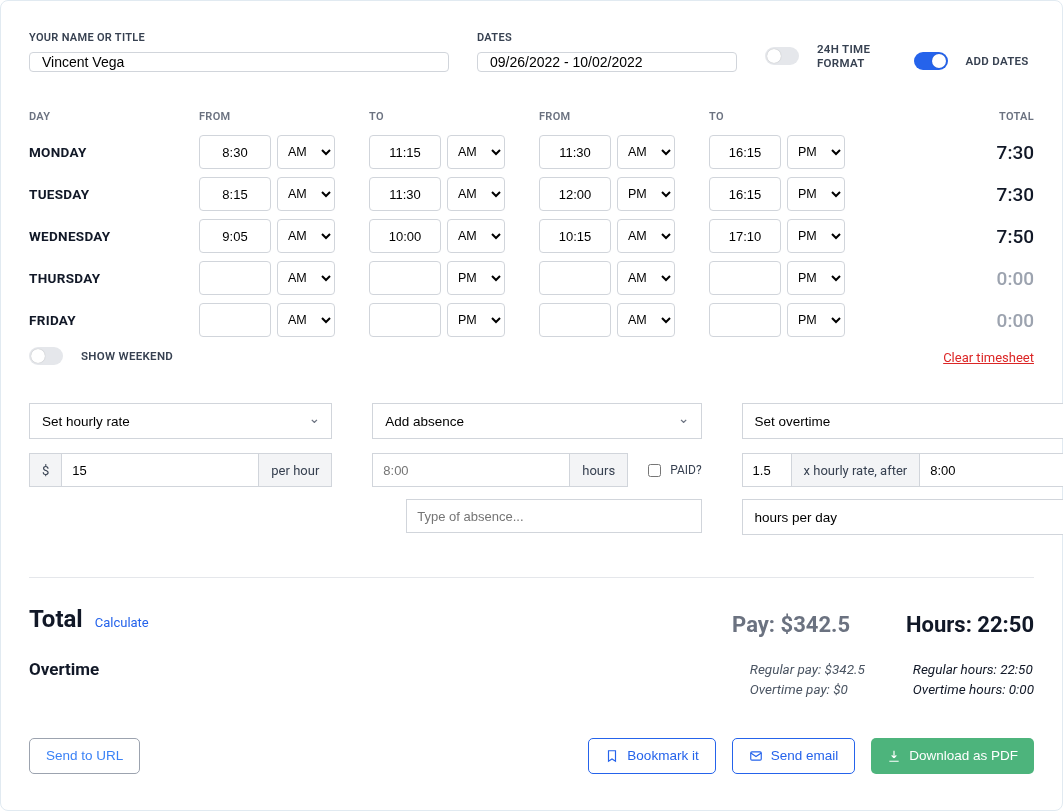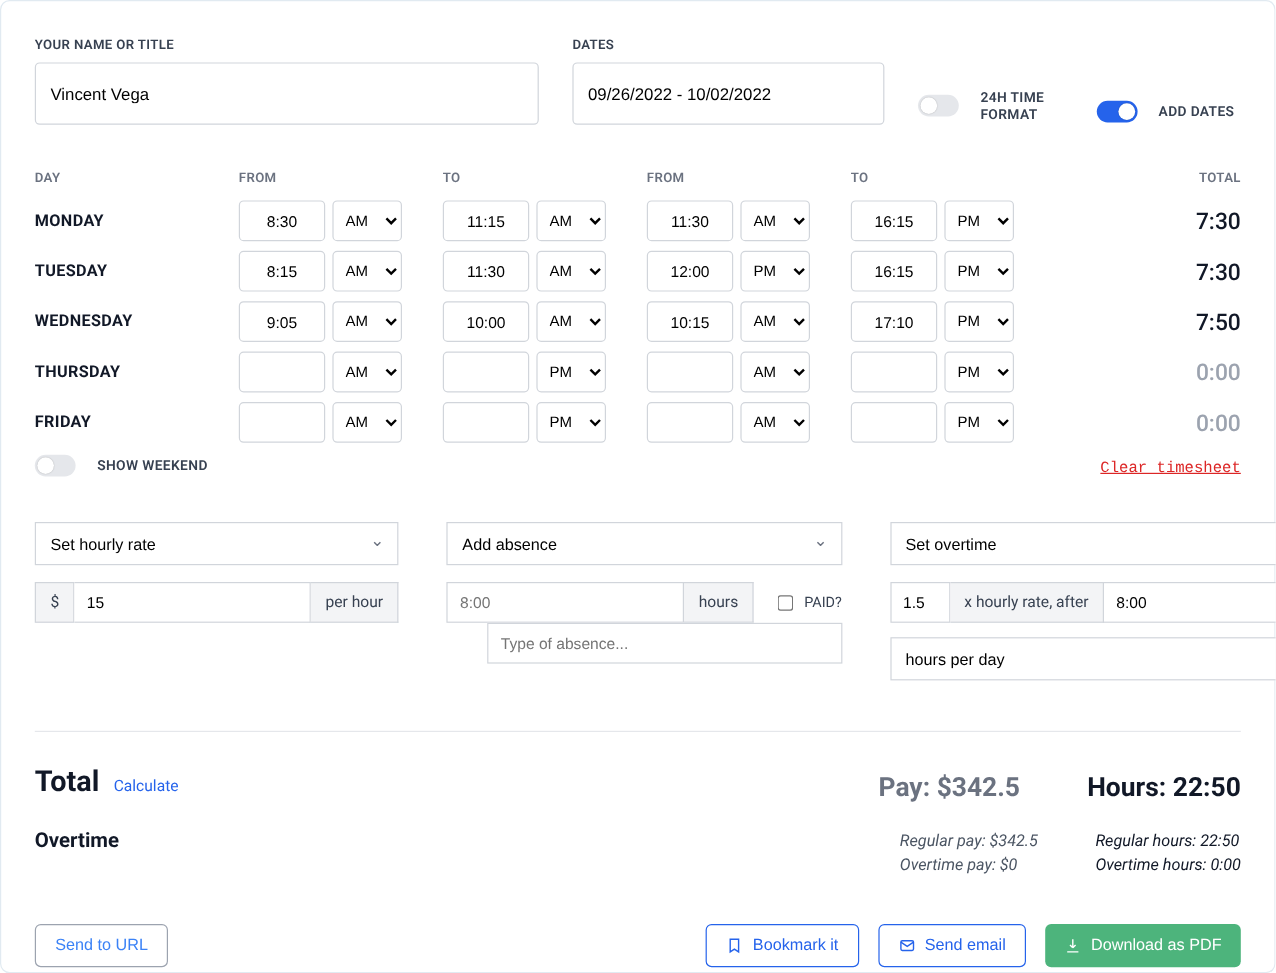--- a/index.html
+++ b/index.html
@@ -1,49 +1,49 @@
 <!DOCTYPE html>
 <html><head>
 <meta charset="utf-8">
 <style>
   * { box-sizing: border-box; }
   html,body { margin:0; padding:0; font-family:-apple-system,BlinkMacSystemFont,"Segoe UI",Roboto,Helvetica,Arial,sans-serif; color:#111827; }
   .page { width:1063px; height:811px; border:1px solid #e1eaf1; border-radius:8px; background:#fff; padding:30px 28px; position:relative; }
   .topgrid { display:grid; grid-template-columns: 420px 260px 1fr 1fr; gap:28px; align-items:end;}
   .label { font-size:11px; font-weight:600; letter-spacing:.3px; color:#374151; text-transform:uppercase; margin-bottom:8px;}
-  .input { height:52px; border:1px solid #d1d5db; border-radius:4px; padding:0 12px; font-size:14px; width:100%; }
+  .input { height:20px; border:1px solid #d1d5db; border-radius:4px; padding:0 12px; font-size:14px; width:100%; }
   .toggle-row { display:flex; align-items:center; gap:18px; padding-bottom:2px;}
   .toggle { width:34px; height:18px; border-radius:10px; background:#e5e7eb; position:relative; cursor:pointer; flex:0 0 auto;}
   .toggle .knob { width:14px; height:14px; border-radius:50%; background:#fff; position:absolute; top:2px; left:2px; box-shadow:0 0 1px rgba(0,0,0,.3);}
   .toggle.on { background:#2563eb; }
   .toggle.on .knob { left:18px; }
   .toglabel { font-size:11.5px; font-weight:600; letter-spacing:.3px; color:#374151;}
   .table { margin-top:38px;}
   .thead { display:grid; grid-template-columns: 170px 170px 170px 170px 170px 1fr; align-items:center; font-size:11px; font-weight:600; color:#6b7280; letter-spacing:.3px; margin-bottom:12px;}
   .thead .r { text-align:right;}
   .trow { display:grid; grid-template-columns: 170px 170px 170px 170px 170px 1fr; align-items:center; margin-bottom:8px;}
   .day { font-size:13.5px; font-weight:700; letter-spacing:.3px;}
   .cellpair { display:flex; gap:6px; }
   .timein { width:72px; height:34px; border:1px solid #d1d5db; border-radius:4px; text-align:center; font-size:13px;}
   .sel { width:58px; height:34px; border:1px solid #d1d5db; border-radius:4px; font-size:12.5px; background:#fff; padding:0 6px;}
   .total { text-align:right; font-size:19px; font-weight:500;}
   .total.zero { color:#9ca3af;}
   .underrow { display:flex; justify-content:space-between; align-items:center; margin-top:10px;}
-  .clear { color:#dc2626; text-decoration:underline; font-size:13px; cursor:pointer;font-family:Liberation Mono, monospace;}
+  .clear { color:#dc2626; text-decoration:underline; font-size:13px; cursor:pointer;}
   .panels { display:grid; grid-template-columns:1fr 1fr 1fr; gap:40px; margin-top:36px;}
   .psel { width:100%; height:36px; border:1px solid #d1d5db; border-radius:0; font-size:13.5px; -webkit-appearance:none; appearance:none; padding:0 12px; position:relative; background:#fff;}
   .psel-wrap { position:relative; }
   .psel-wrap::after{ content:"⌄"; position:absolute; right:12px; top:7px; color:#6b7280; font-size:14px; pointer-events:none;}
   .igroup { display:flex; margin-top:14px; }
   .igroup .seg { height:34px; border:1px solid #d1d5db; display:flex; align-items:center; font-size:13px;}
   .igroup .seg + .seg { border-left:none;}
   .igroup input.seg { padding:0 10px; min-width:0;}
   .iglab { background:#f3f4f6; padding:0 12px; color:#374151; white-space:nowrap;}
   .check { display:flex; align-items:center; gap:6px; font-size:12px; color:#374151; margin-top:14px;}
-  .abs-type { padding-left:34px;}
+  .abs-type { margin-top:12px;padding-left:34px;}
   .abs-type input { width:100%; height:34px; border:1px solid #d1d5db; padding:0 10px; font-size:13px;}
   hr.sep { border:none; border-top:1px solid #e5e7eb; margin:42px 0 22px;}
   .totrow { display:flex; justify-content:space-between; align-items:center;}
   .tot-l { display:flex; align-items:baseline; gap:12px;}
   .tot-l h2{ margin:0; font-size:24px; font-weight:700;}
   .calclnk{ color:#2563eb; font-size:13px; cursor:pointer;}
   .tot-r { display:flex; gap:56px; align-items:baseline;}
   .bignum { font-size:22px; font-weight:700; color:#6b7280;margin-top:12px;}
   .bignum.dark{ color:#111827;}
   .otrow { display:flex; justify-content:space-between; align-items:flex-start; margin-top:22px;}

